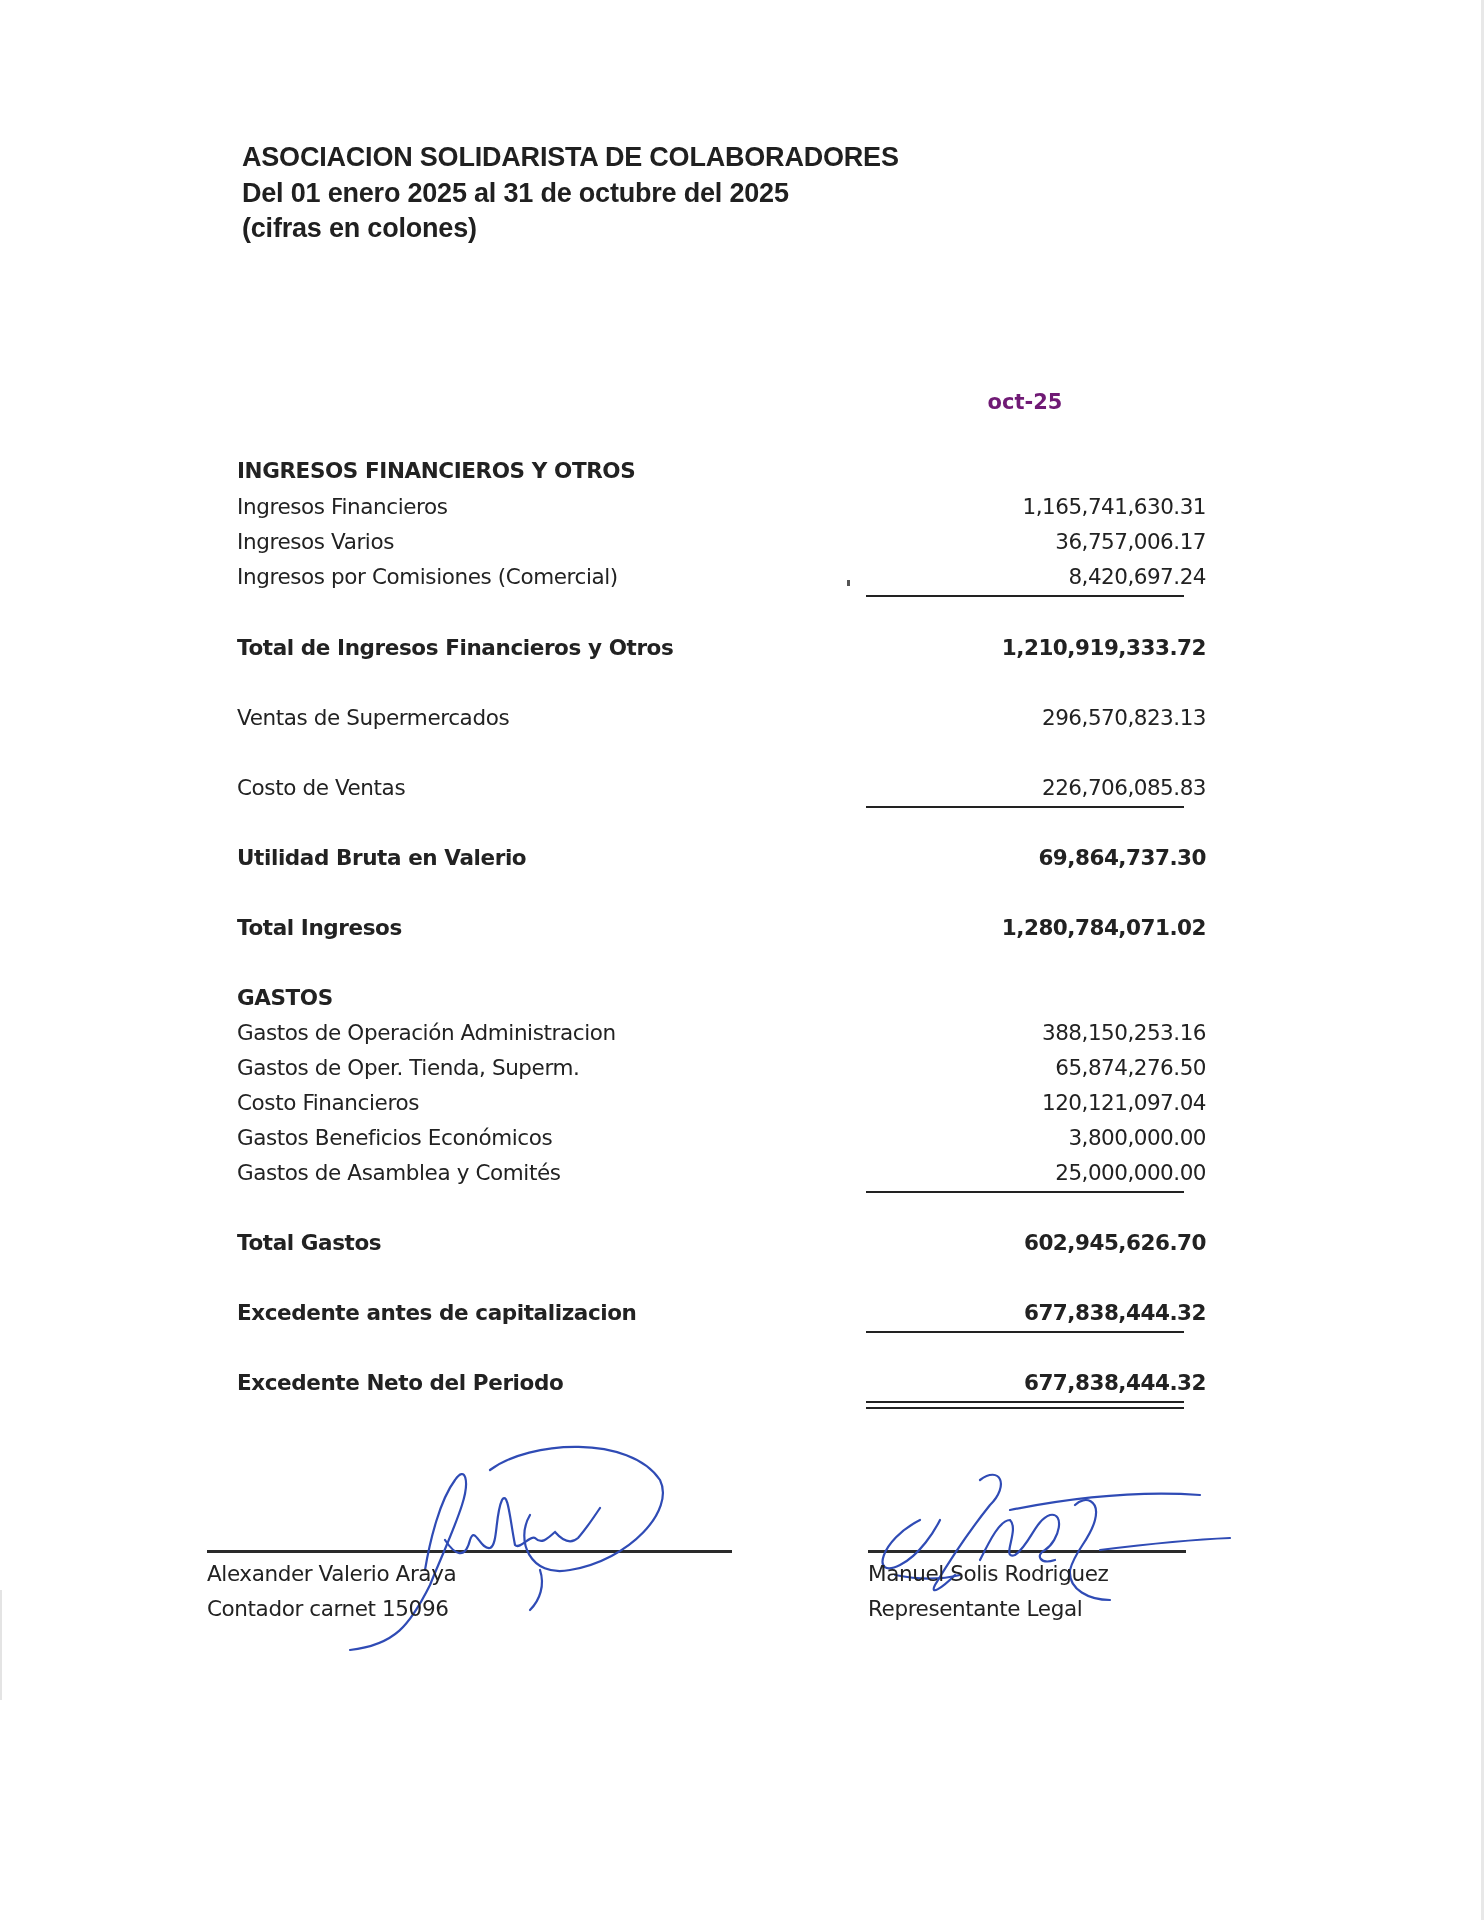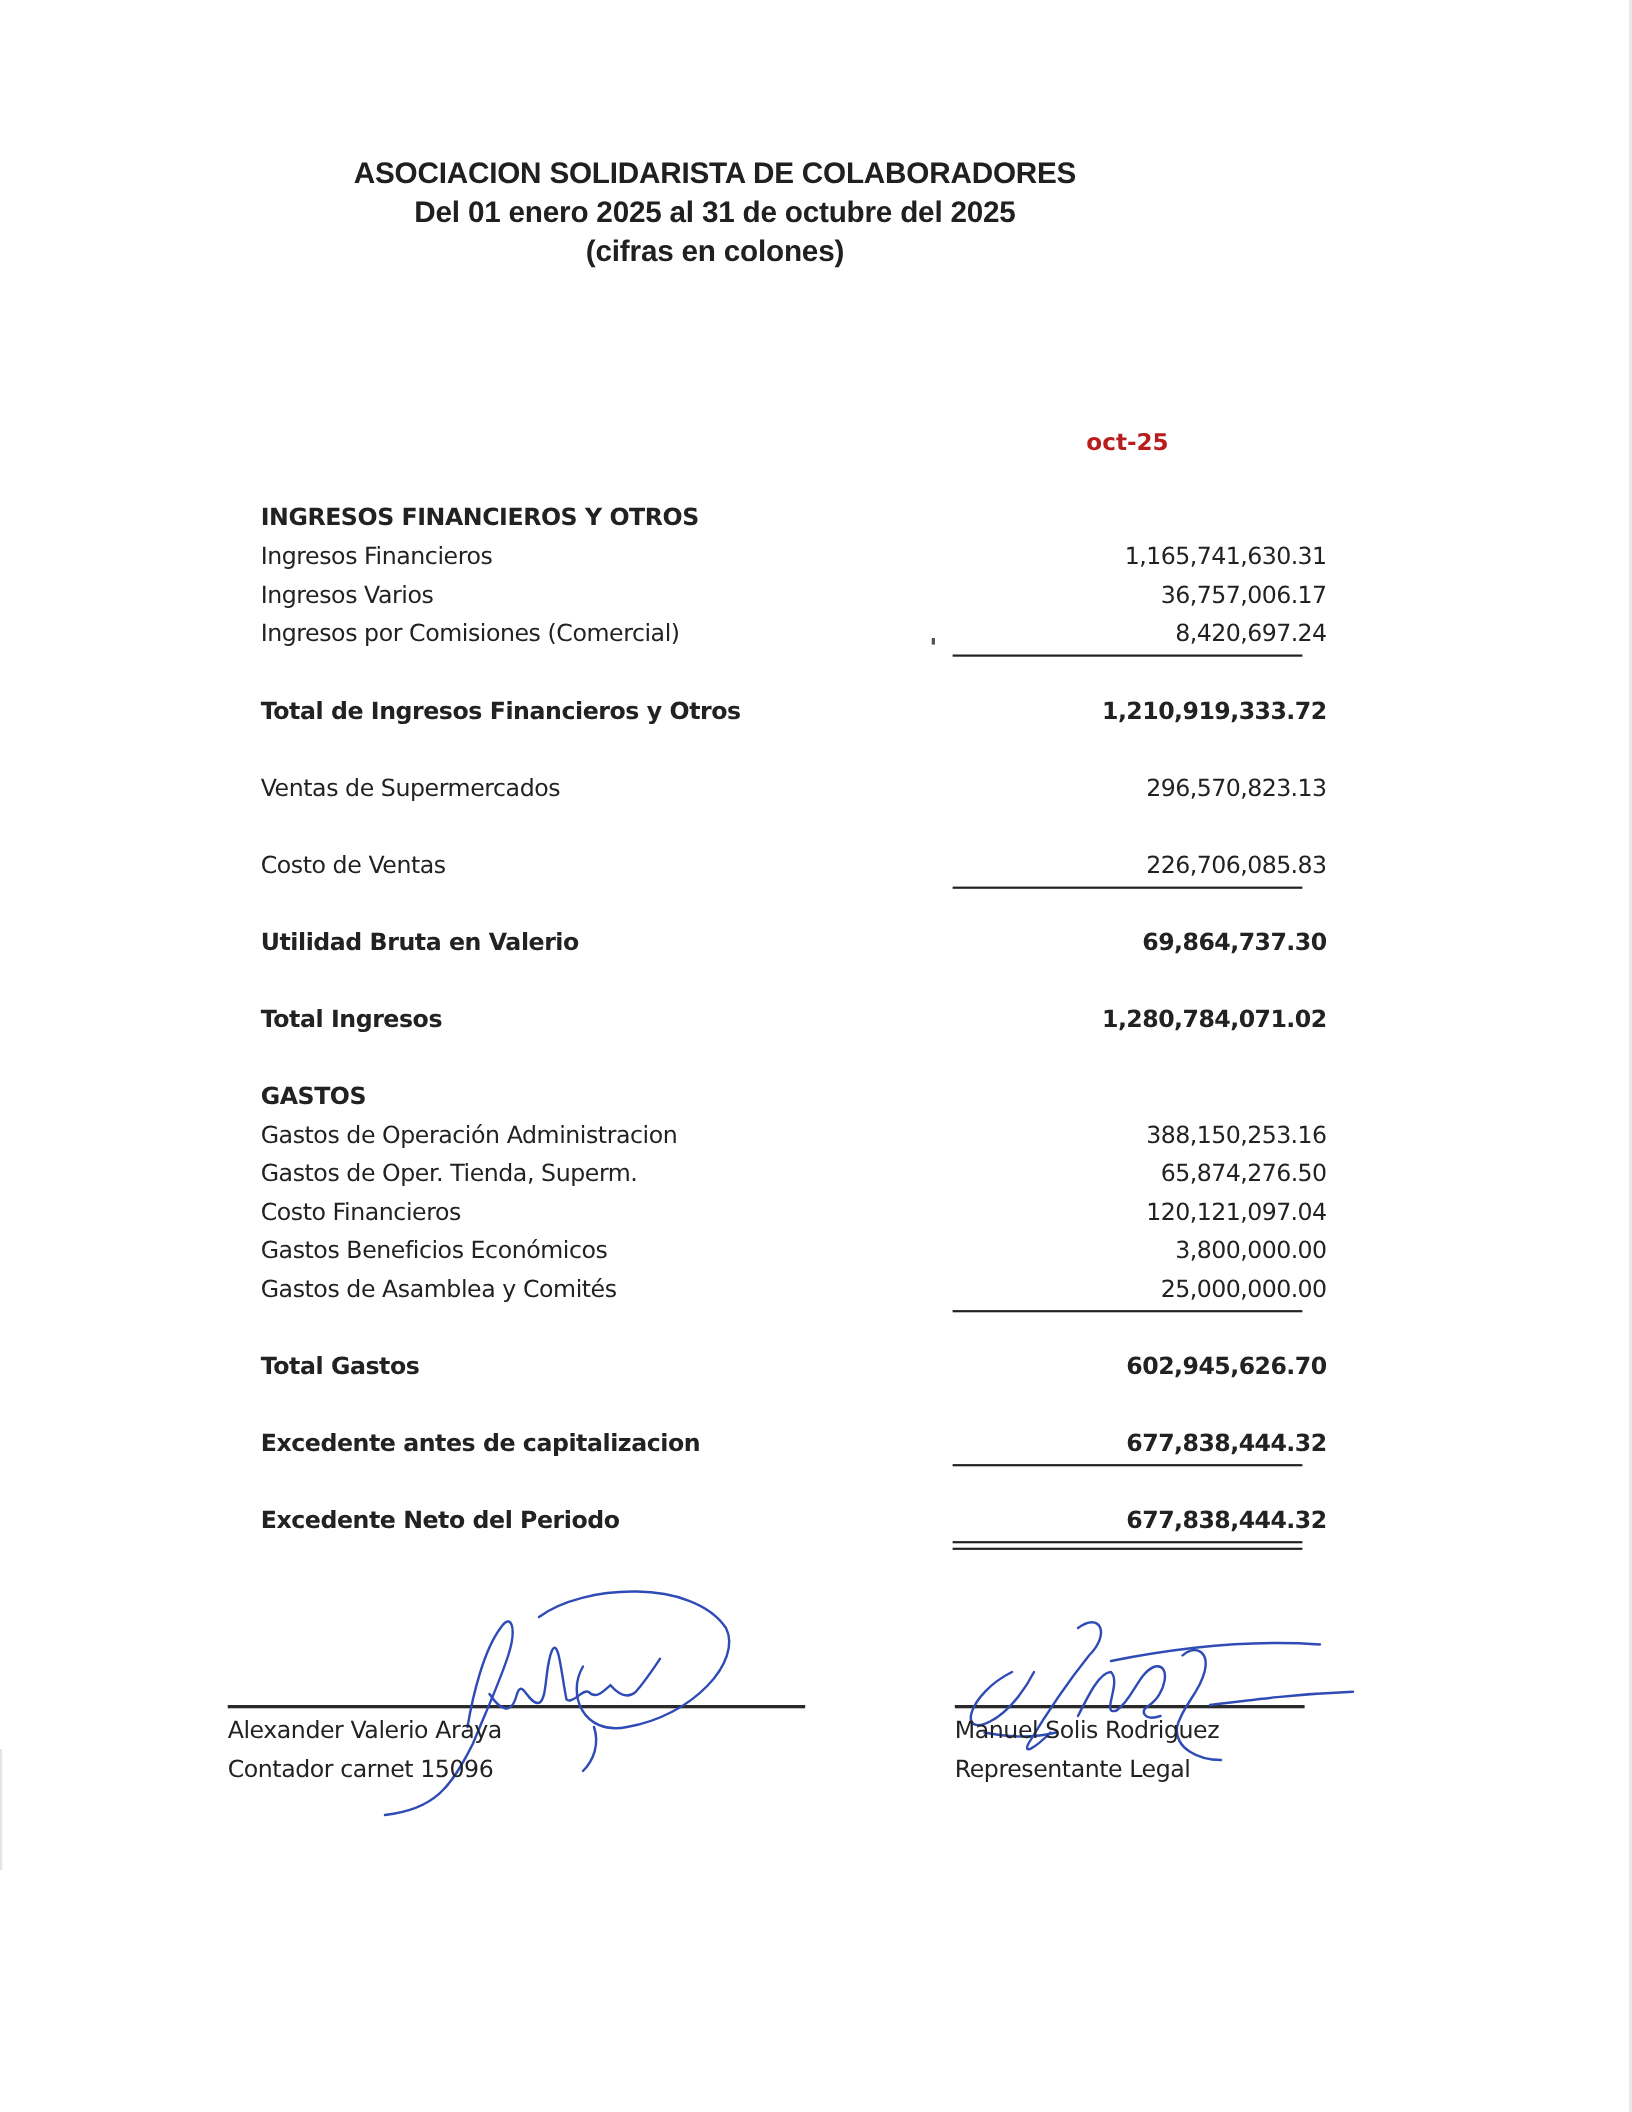--- a/index.html
+++ b/index.html
@@ -4,25 +4,25 @@
 <style>
   html, body { margin: 0; padding: 0; }
   body {
     width: 1484px; height: 1920px; background: #ffffff; position: relative;
     overflow: hidden; color: #1e1e1e;
     font-family: "Liberation Sans", sans-serif;
   }
   .scan-edge-right { position: absolute; right: 0; top: 0; width: 3px; height: 1920px; background: #e8e8e8; }
   .scan-edge-left { position: absolute; left: 0; top: 1590px; width: 2px; height: 110px; background: #e4e4e4; }
 
-  .header { position: absolute; left: 230px; width: 840px; top: 140px; text-align: center; }
+  .header { position: absolute; left: 242px; width: 840px; top: 140px; }
   .header .line { font-weight: bold; font-size: 27px; line-height: 35.5px; letter-spacing: -0.2px; color: #202020; }
 
   .period-col { position: absolute; left: 960px; width: 130px; top: 390px; text-align: center;
-    font-family: "DejaVu Sans", sans-serif; font-weight: bold; font-size: 21px; color: #b91c1c; }
+    font-family: "DejaVu Sans", sans-serif; font-weight: bold; font-size: 21px; color: #701a75; }
 
   .stmt { position: absolute; left: 209px; width: 975px; top: 458px; }
   .row { position: absolute; left: 0; width: 975px; height: 36px; font-family: "DejaVu Sans", sans-serif; font-size: 21.5px; color: #222; margin-left: 28px; }
   .row .lbl { position: absolute; left: 0; top: 0; white-space: nowrap; letter-spacing: -0.4px; }
   .row .val { position: absolute; right: 6px; top: 0; white-space: nowrap; letter-spacing: -0.5px; }
   .row.bold { font-weight: bold; }
   .rule { position: absolute; right: 0; width: 318px; border-top: 2px solid #222; }
   .rule.double { border-top: 2px solid #222; height: 4px; border-bottom: 2px solid #222; }
 
   .sig-block { position: absolute; font-family: "DejaVu Sans", sans-serif; font-size: 21.5px; color: #222; letter-spacing: -0.4px; }

